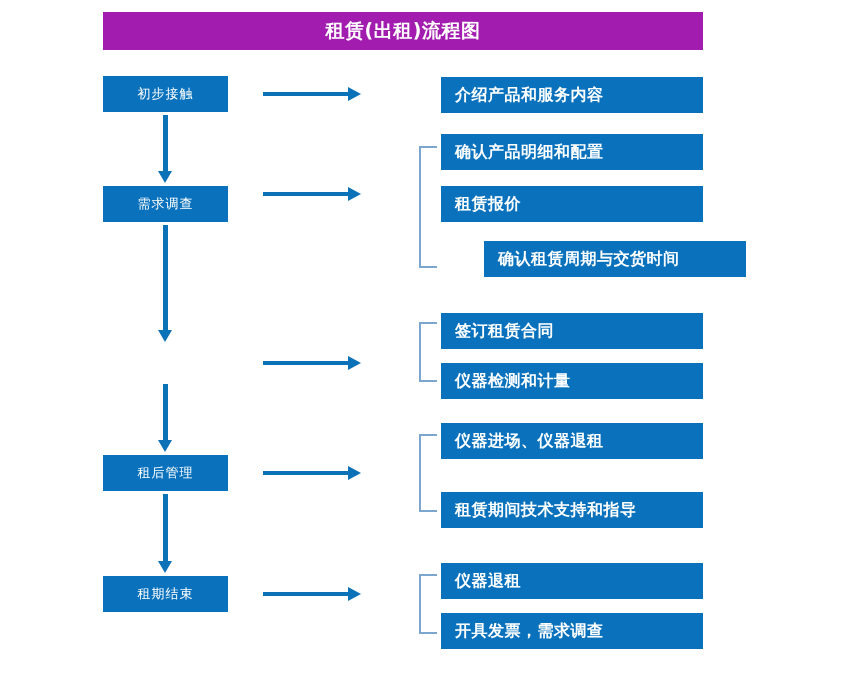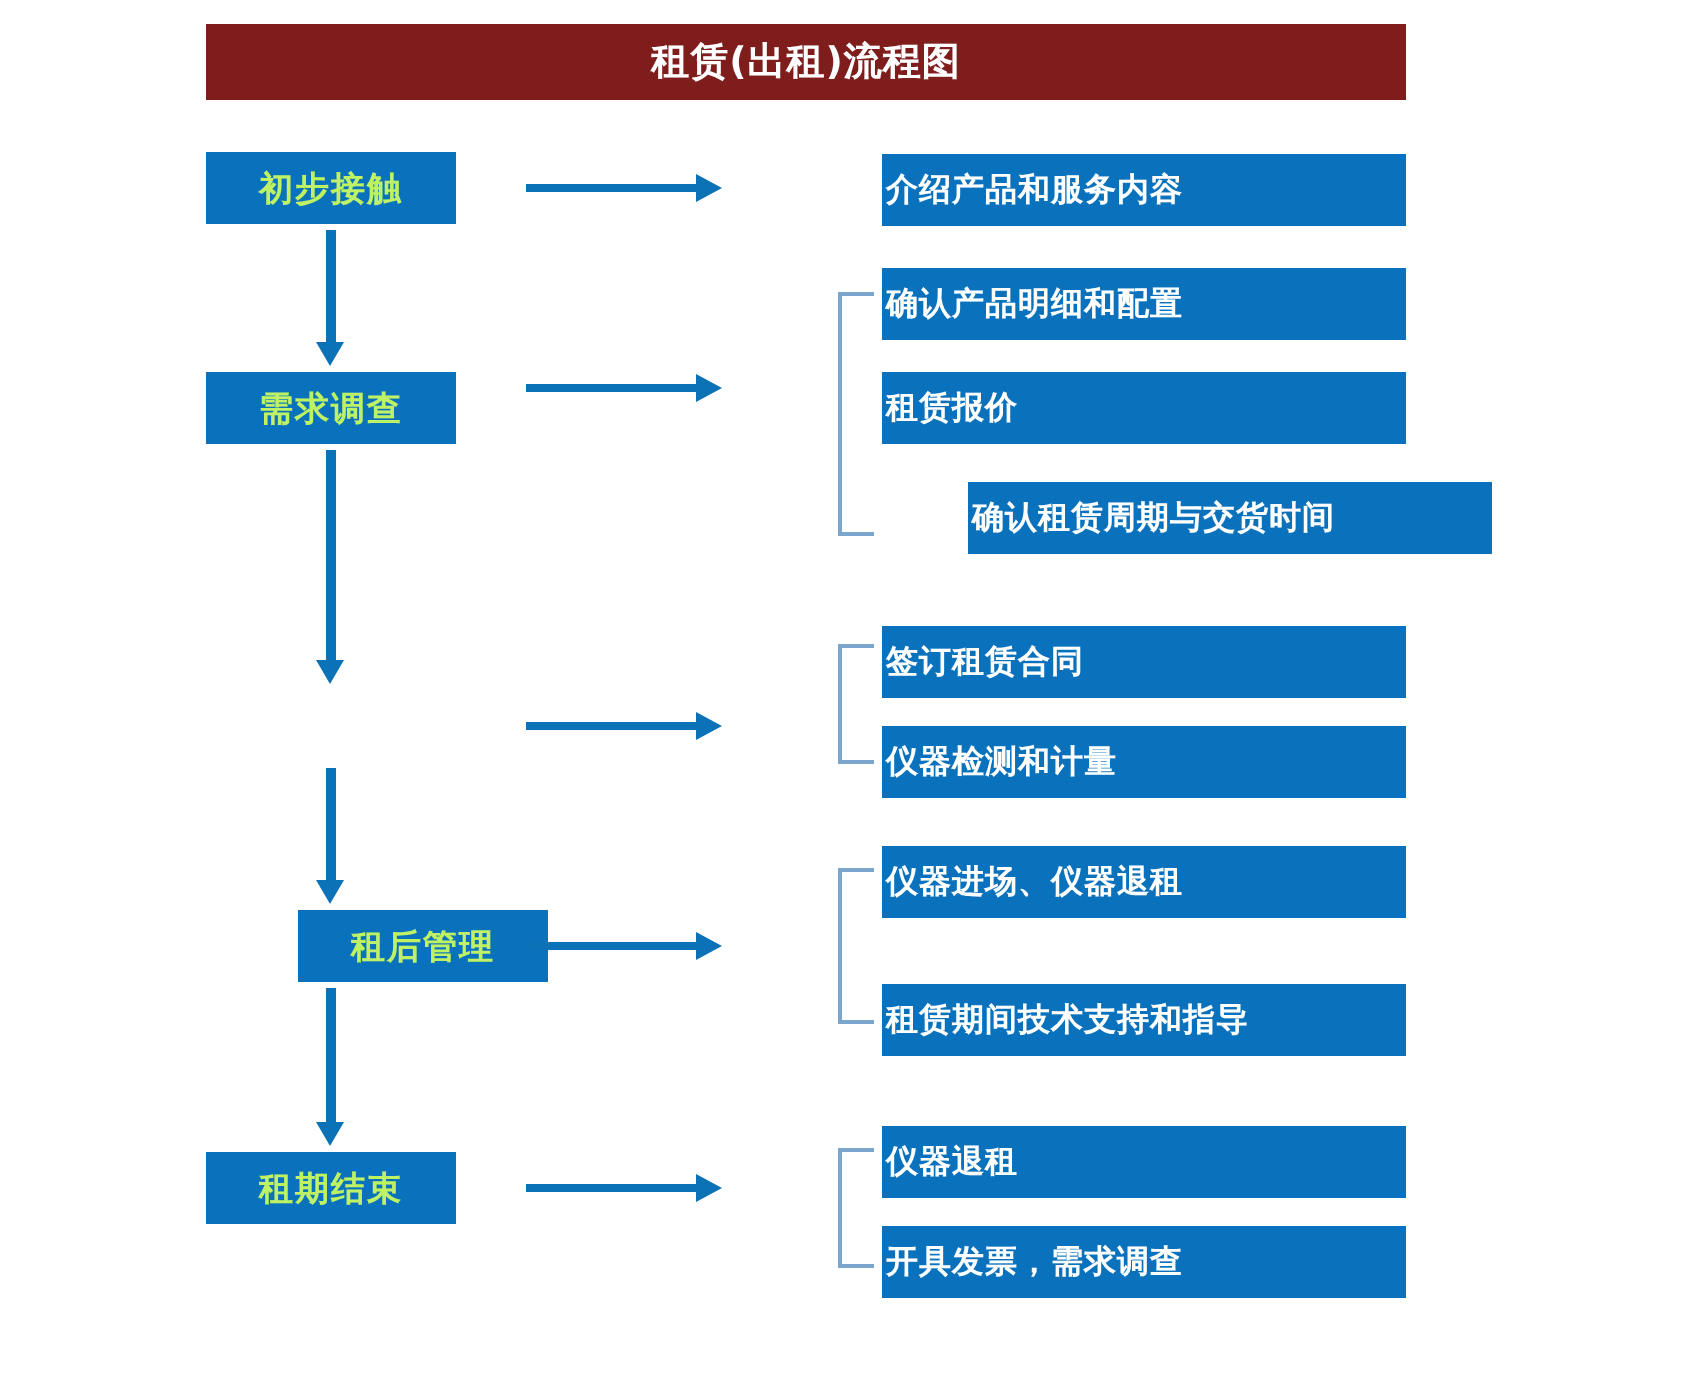--- a/index.html
+++ b/index.html
@@ -23,59 +23,59 @@
     height: 688px;
   }
 
   
   .title-bar {
     position: absolute;
     left: 103px;
     top: 12px;
     width: 600px;
     height: 38px;
-    background: #7f1d1d;
+    background: #a21caf;
     color: #ffffff;
     display: flex;
     align-items: center;
     justify-content: center;
     font-size: 19px;
     font-weight: bold;
     letter-spacing: 0.5px;
   }
 
   
   .stage-box {
     position: absolute;
     left: 103px;
     width: 125px;
     height: 36px;
     background: #0A72BD;
-    color: #bef264;
+    color: #ffffff;
     display: flex;
     align-items: center;
     justify-content: center;
-    font-size: 17px;
-    font-weight: bold;
+    font-size: 13px;
+    font-weight: normal;
     letter-spacing: 1px;
   }
 
   
   .detail-box {
     position: absolute;
     left: 441px;
     width: 262px;
     height: 36px;
     background: #0A72BD;
     color: #ffffff;
     display: flex;
     align-items: center;
     font-size: 16px;
     font-weight: bold;
-    padding-left: 2px;
+    padding-left: 14px;
     box-sizing: border-box;
     letter-spacing: 0.5px;
   }
 
   
   .h-arrow {
     position: absolute;
     left: 263px;
     width: 98px;
     height: 14px;
@@ -136,21 +136,21 @@
 </style>
 </head>
 <body>
 
 <div id="canvas">
 
   <div class="title-bar">租赁(出租)流程图</div>
 
   <div class="stage-box" style="top:76px;">初步接触</div>
   <div class="stage-box" style="top:186px;">需求调查</div>
-  <div class="stage-box" style="top:455px;margin-left:46px;">租后管理</div>
+  <div class="stage-box" style="top:455px;">租后管理</div>
   <div class="stage-box" style="top:576px;">租期结束</div>
 
   <div class="v-arrow" style="top:115px;height:68px;">
     <div class="shaft" style="height:56px;"></div>
     <div class="head"></div>
   </div>
   <div class="v-arrow" style="top:225px;height:117px;">
     <div class="shaft" style="height:105px;"></div>
     <div class="head"></div>
   </div>

